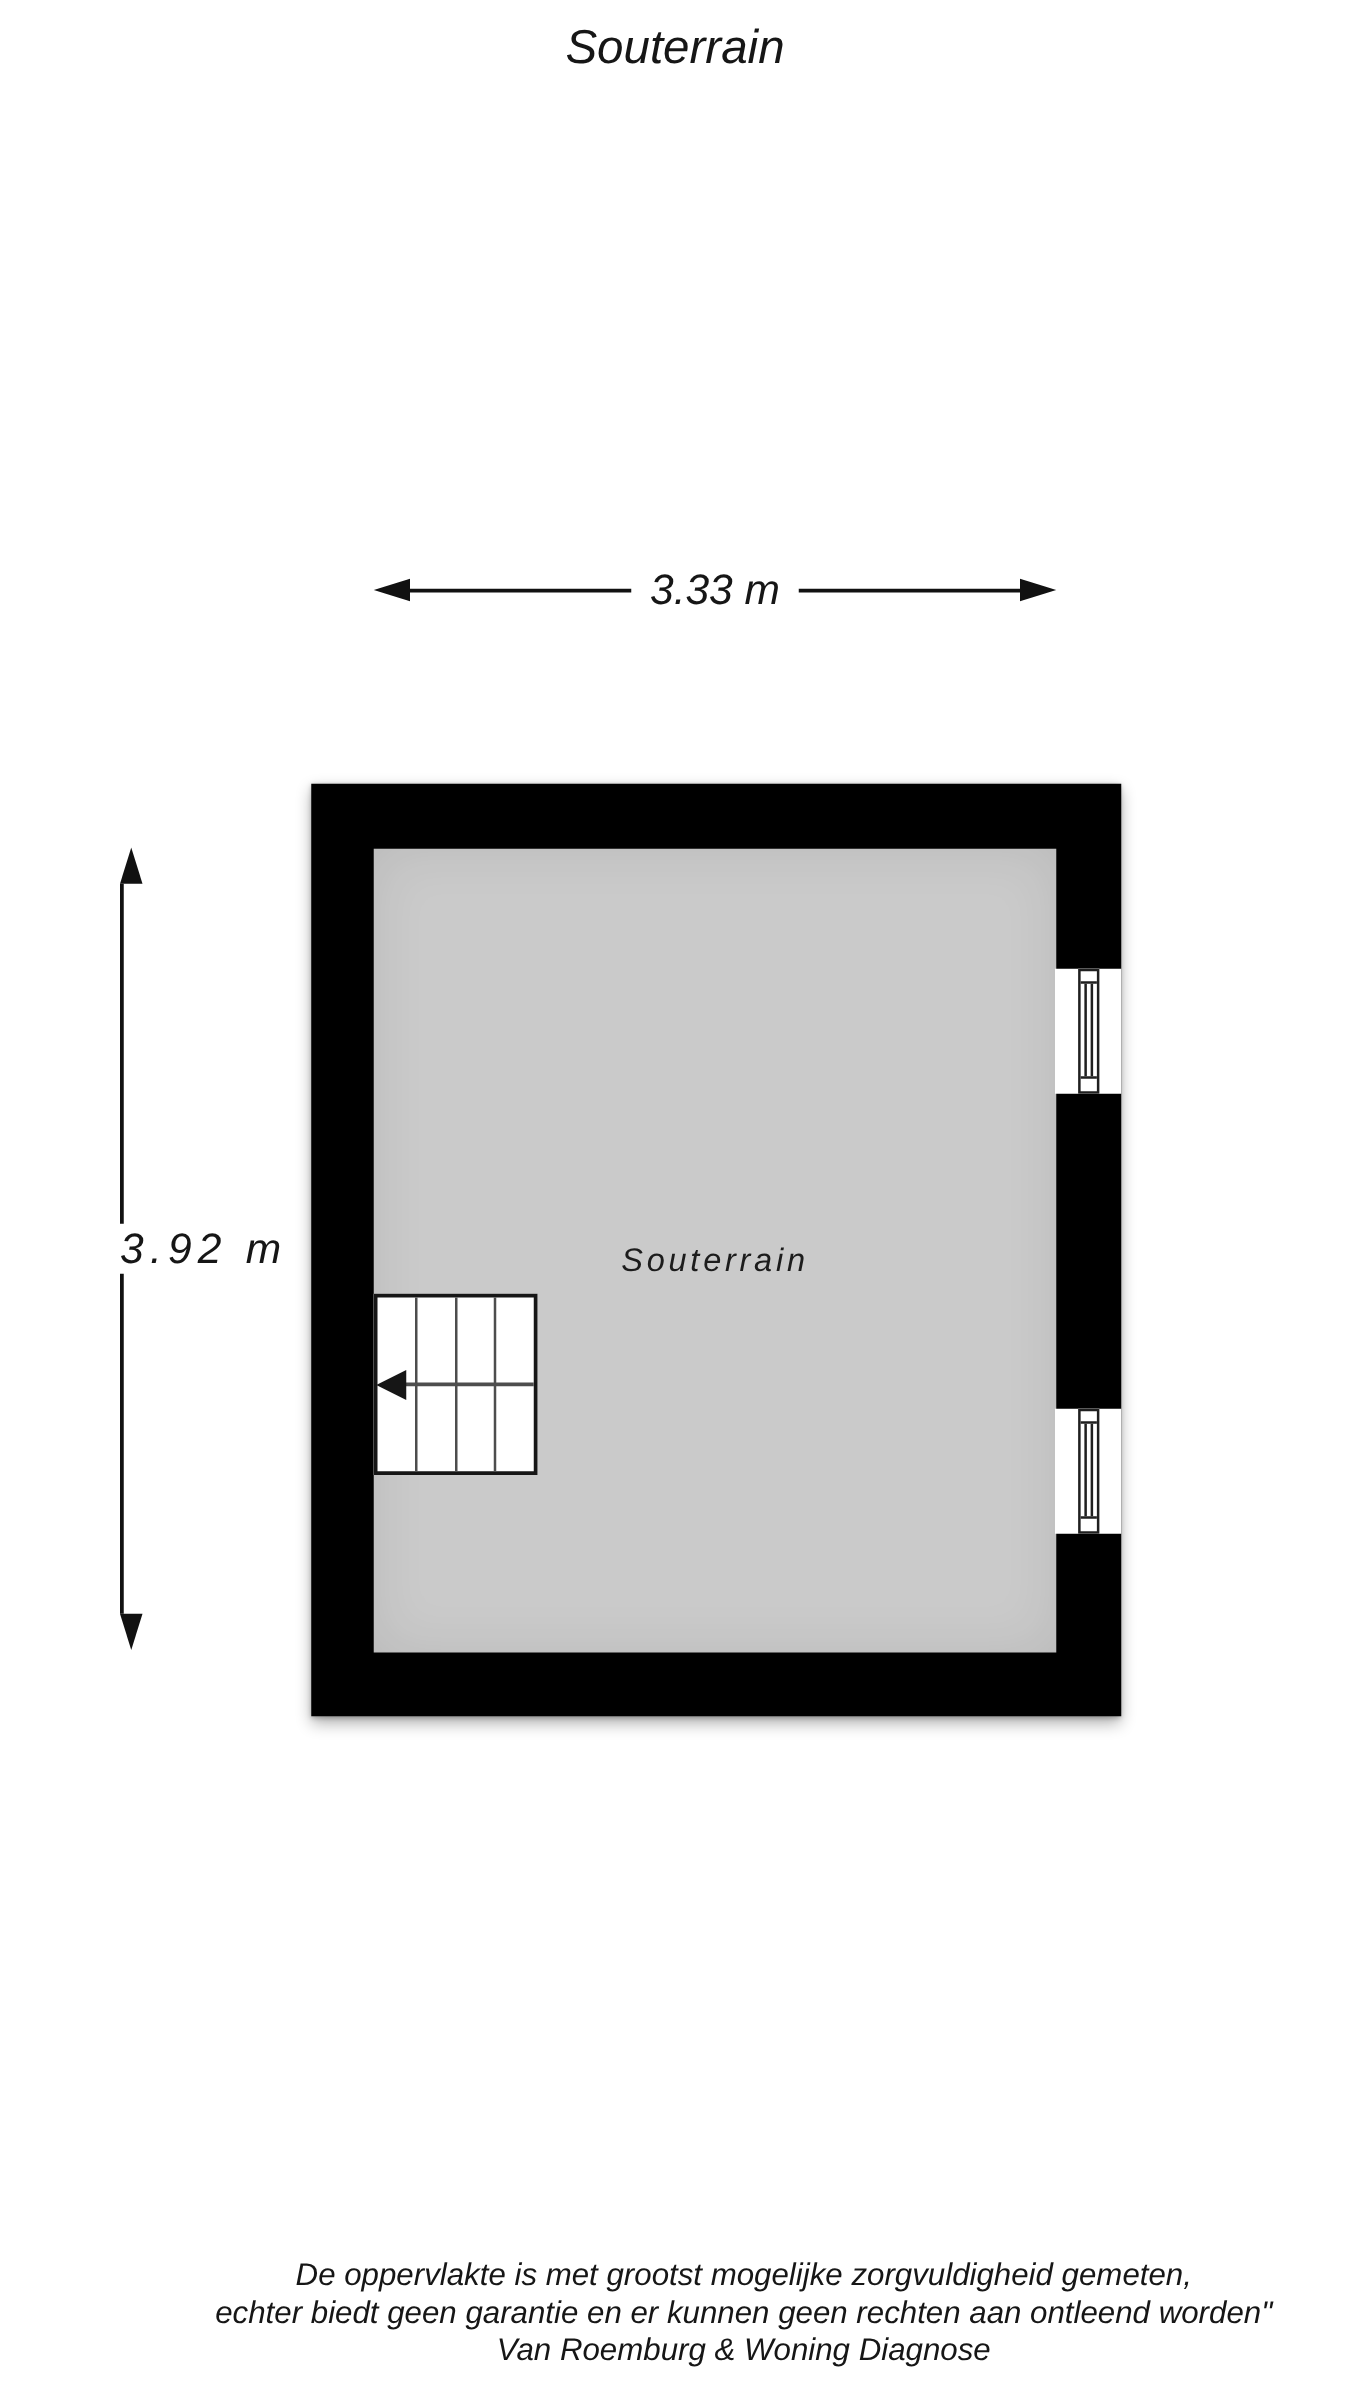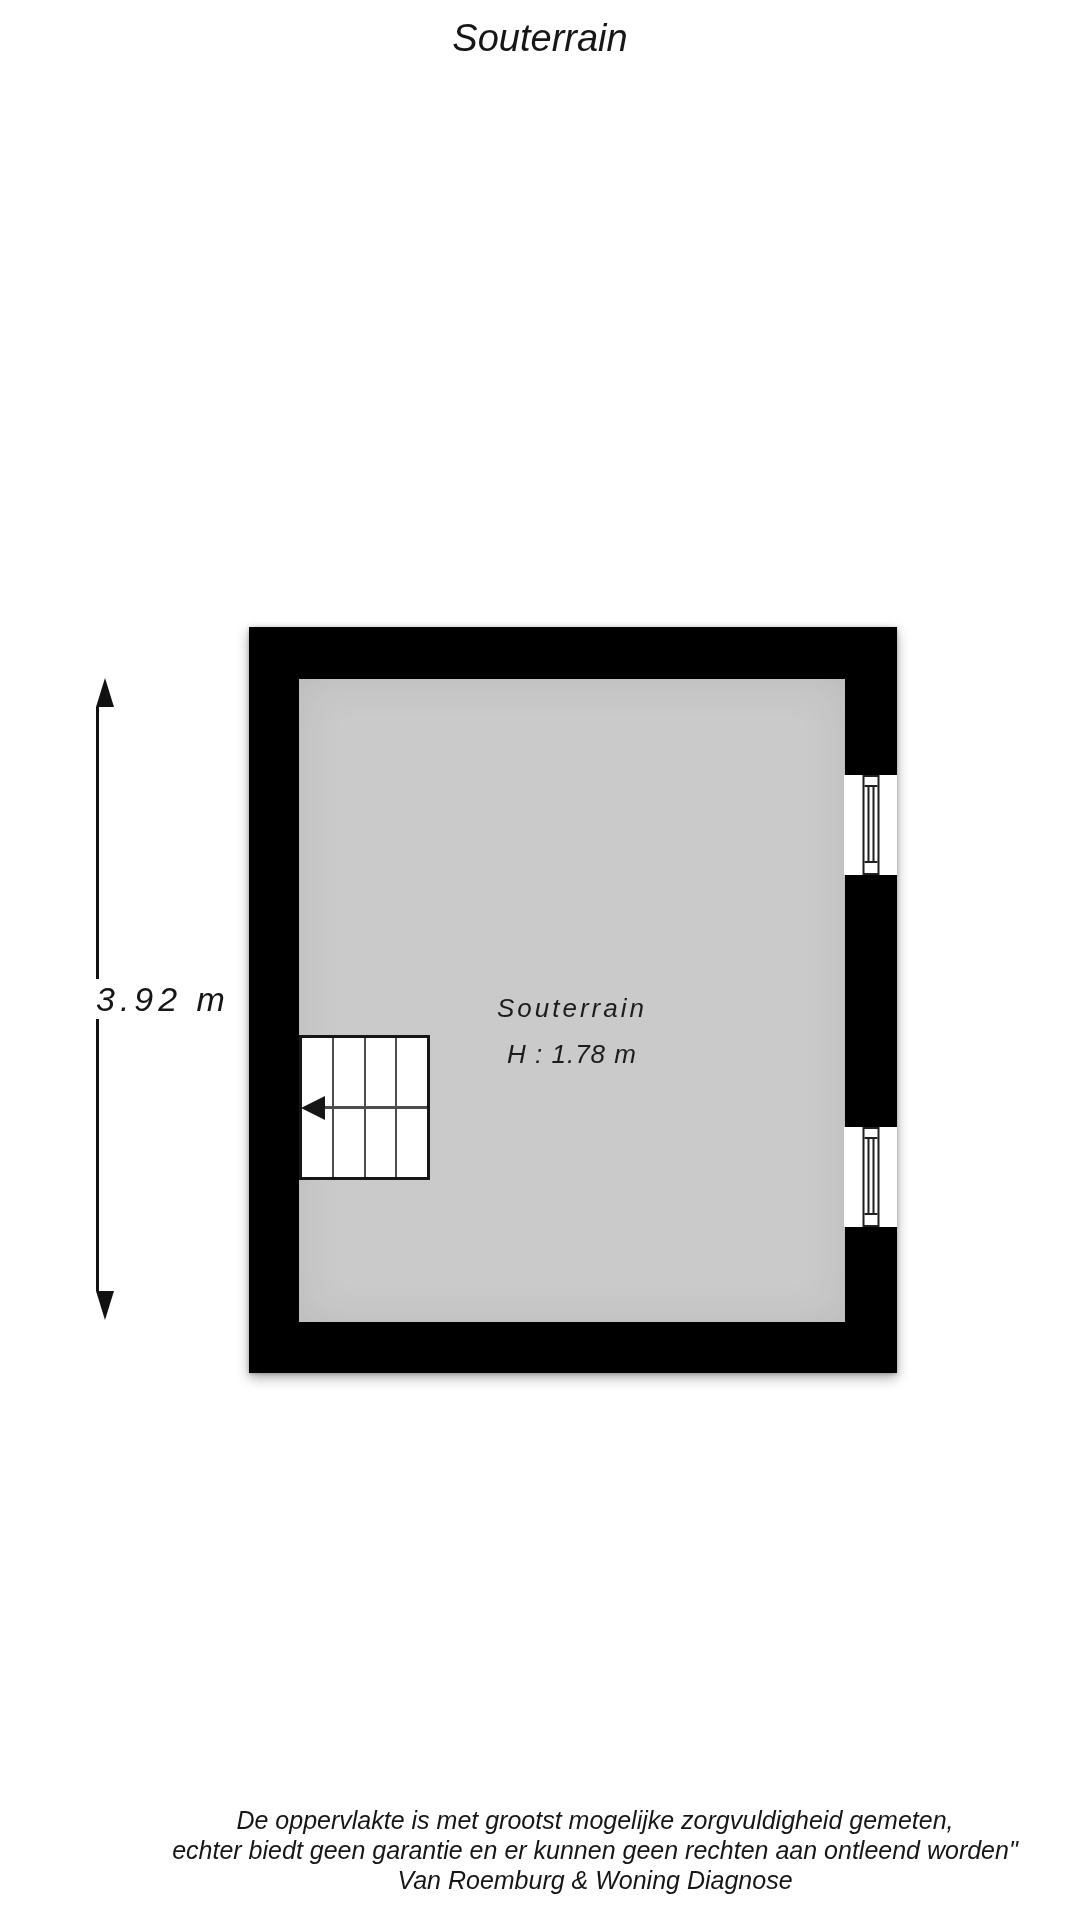--- a/index.html
+++ b/index.html
@@ -166,20 +166,27 @@
     color: #161616;
   }
 </style>
 </head>
 <body>
 
 <div class="canvas">
 
   <div class="page-title">Souterrain</div>
 
+  <div class="h-dim">
+    <div class="arrowhead-left"></div>
+    <div class="dim-line-h"></div>
+    <div class="dim-label">3.33 m</div>
+    <div class="dim-line-h"></div>
+    <div class="arrowhead-right"></div>
+  </div>
 
   <div class="v-dim">
     <div class="arrowhead-up"></div>
     <div class="dim-line-v"></div>
     <div class="dim-label">3.92 m</div>
     <div class="dim-line-v"></div>
     <div class="arrowhead-down"></div>
   </div>
 
   <div class="plan">
@@ -214,21 +221,20 @@
         <div class="tread"></div>
         <div class="tread"></div>
       </div>
       <div class="stair-arrow-line"></div>
       <div class="stair-arrow-head"></div>
     </div>
   </div>
 
   <div class="room-labels">
     <div class="room-name">Souterrain</div>
-    <div class="room-height">H : 1.78 m</div>
   </div>
 
   <div class="footer">
     <div>De oppervlakte is met grootst mogelijke zorgvuldigheid gemeten,</div>
     <div>echter biedt geen garantie en er kunnen geen rechten aan ontleend worden"</div>
     <div>Van Roemburg &amp; Woning Diagnose</div>
   </div>
 
 </div>
 

